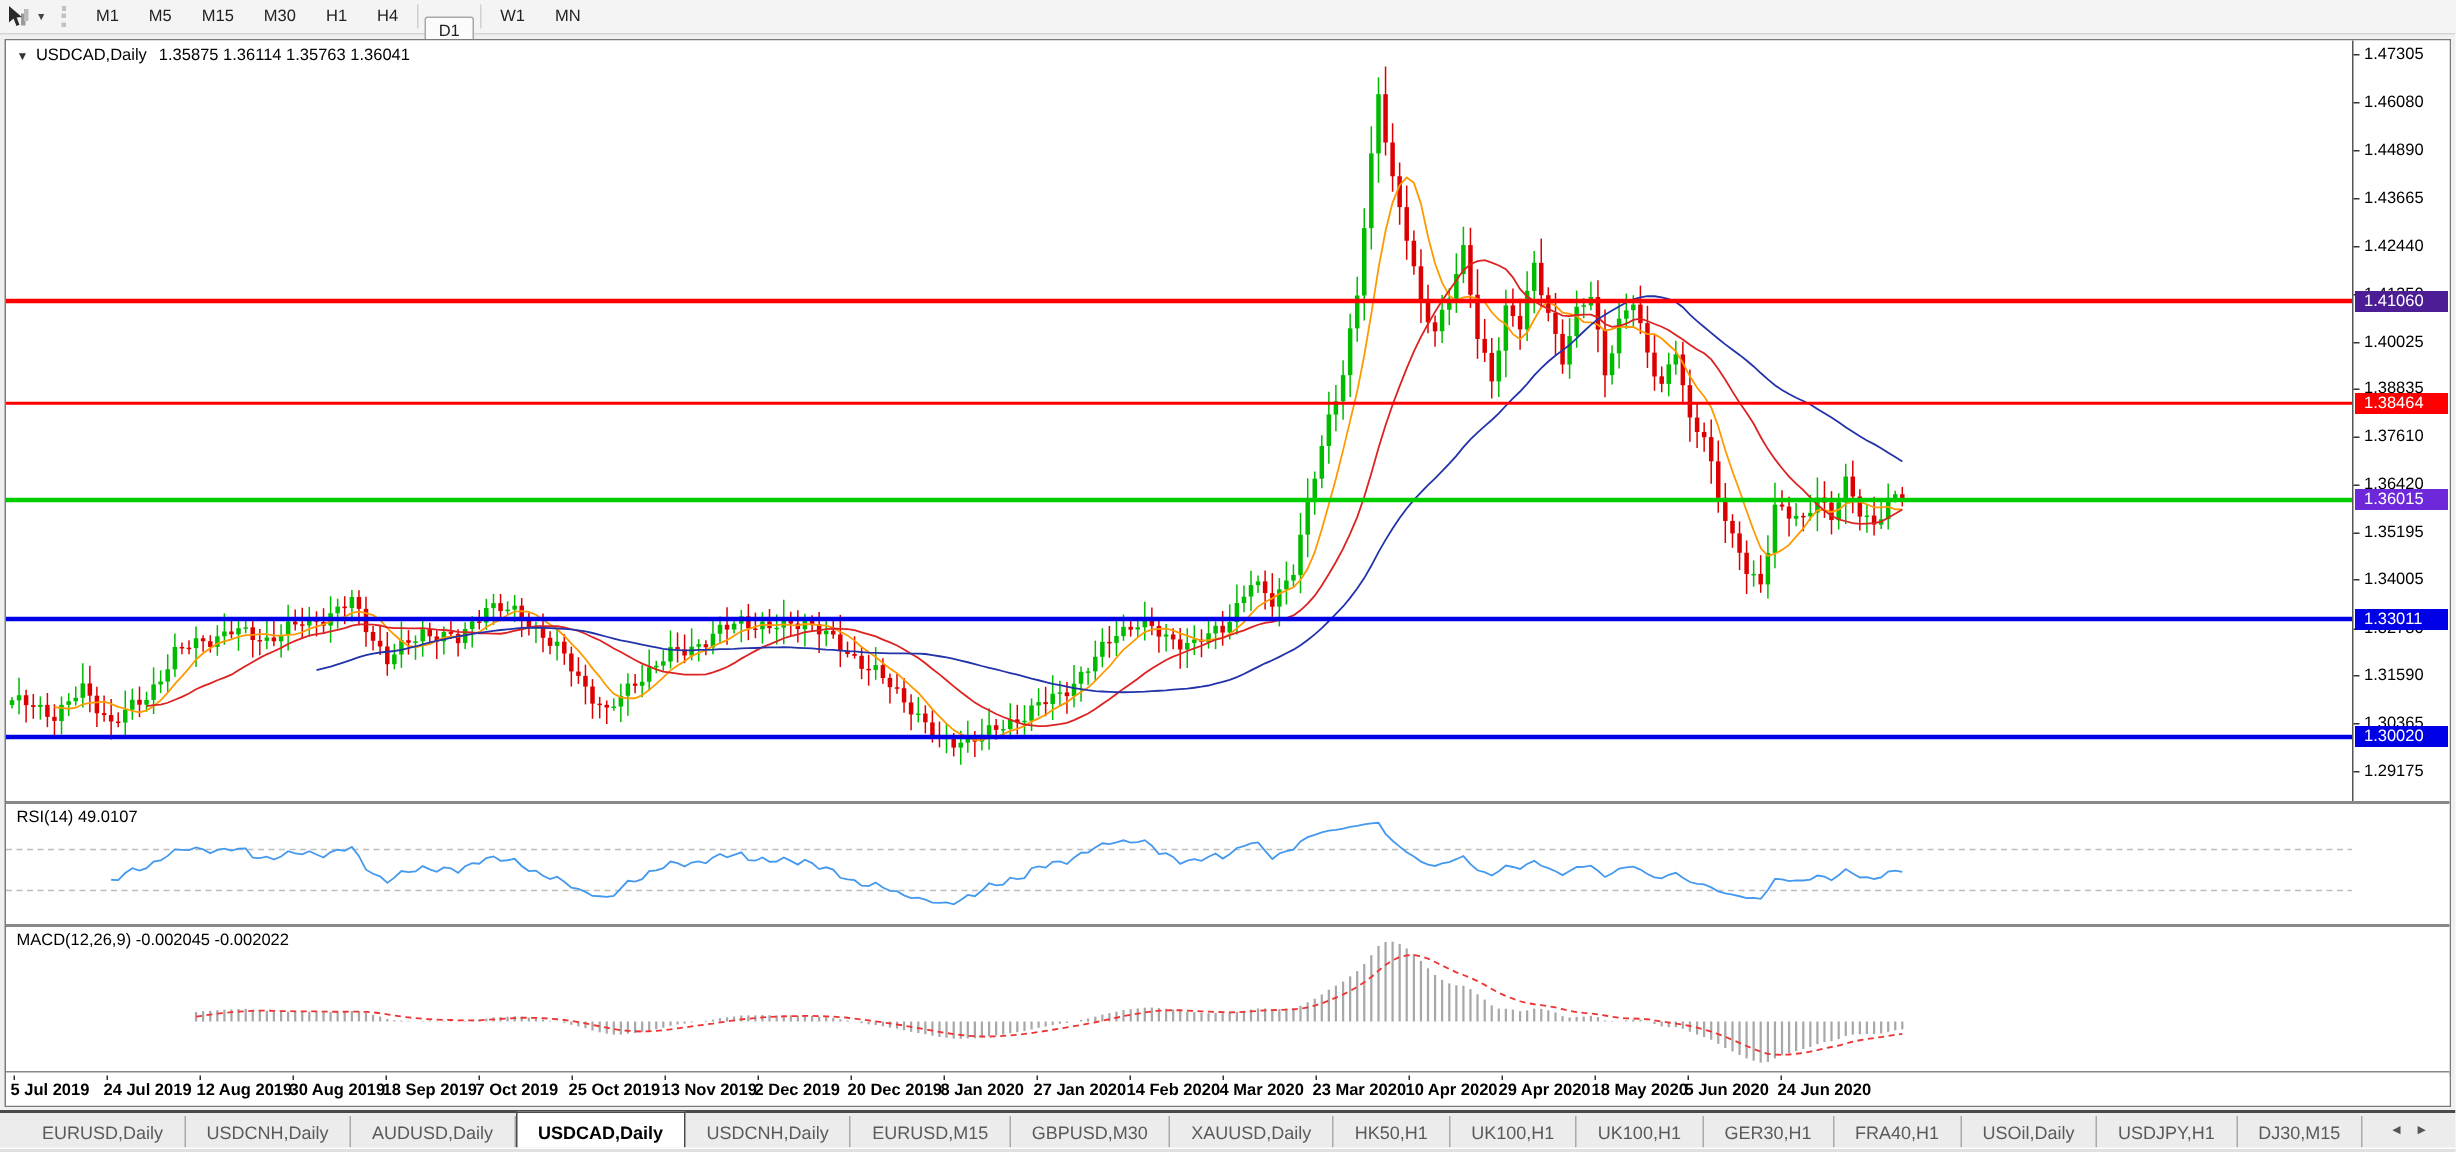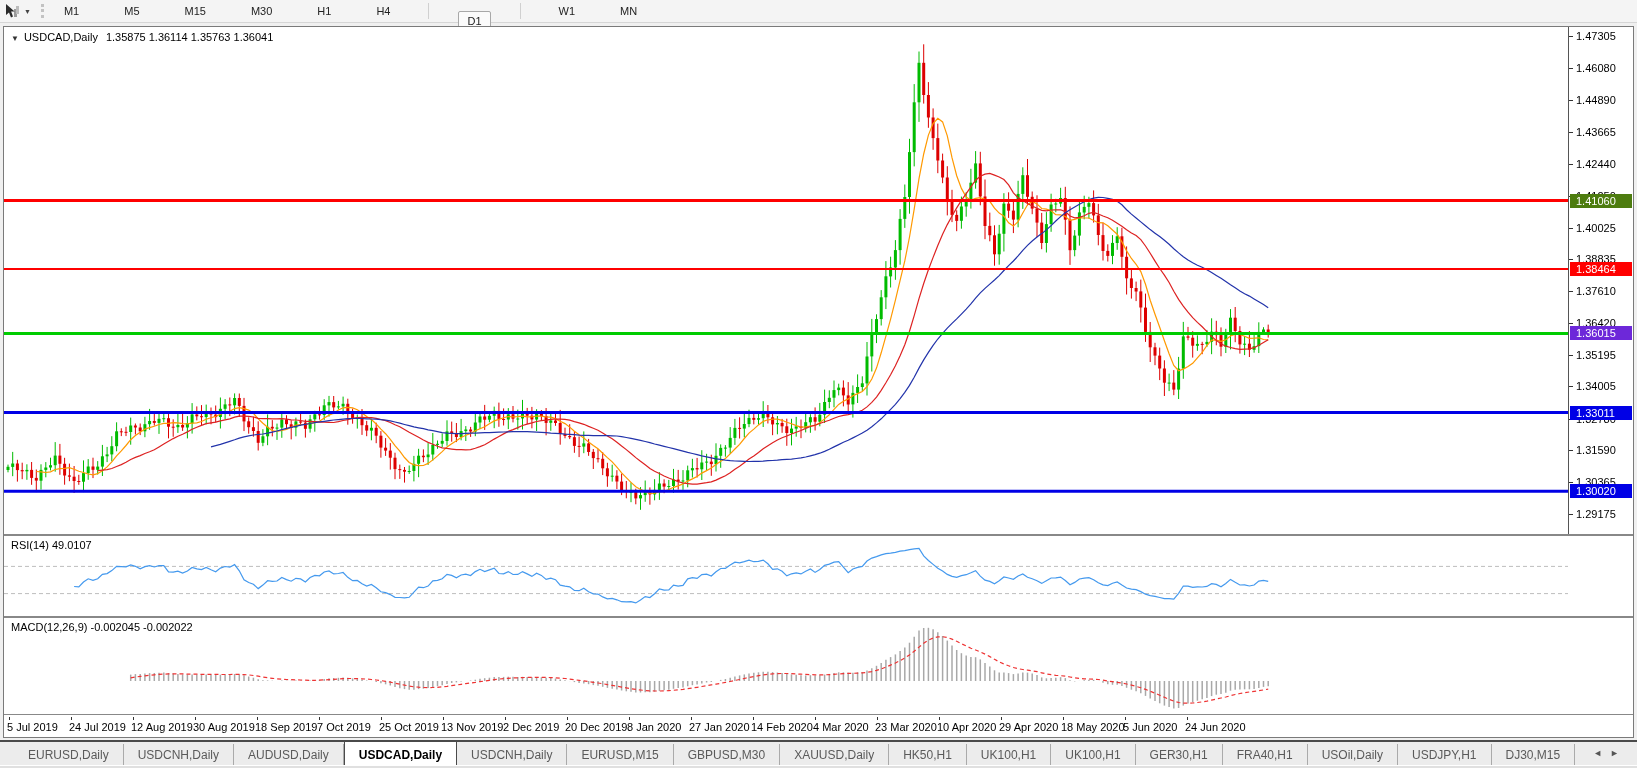--- a/index.html
+++ b/index.html
@@ -1,40 +1,40 @@
 <!DOCTYPE html>
 <html><head>
 <meta charset="utf-8">
 <style>
   html,body{margin:0;padding:0;}
   body{width:1637px;height:768px;background:#f0f0f0;font-family:"Liberation Sans",sans-serif;overflow:hidden;position:relative;}
   .toolbar{position:absolute;left:0;top:0;width:1637px;height:22px;background:#f4f4f4;border-bottom:1px solid #d6d6d6;display:flex;align-items:center;font-size:11px;color:#222;}
   .tool-icon{display:inline-flex;align-items:center;margin-left:4px;}
   .caret{font-size:7px;color:#444;margin:0 4px;}
   .grip{height:14px;border-left:3px dotted #c2c2c2;margin:0 10px 0 6px;}
-  .tf-buttons{display:flex;align-items:center;height:22px;gap:25px;}
+  .tf-buttons{display:flex;align-items:center;height:22px;}
   .tf-btn{padding:3px 8px;margin:0 1px;cursor:default;border:1px solid transparent;}
   .tf-btn.active{background:#fbfbfb;border:1px solid #a8a8a8;border-radius:2px;margin-top:20px;}
   .tf-sep{height:16px;border-left:1px solid #d0d0d0;margin:0 3px;}
   .chart-window{position:absolute;left:3px;top:26px;width:1629px;height:710px;border:1px solid #7a7a7a;background:#fff;}
   .panel{position:absolute;left:0;width:1629px;background:#fff;}
   .panel.main{top:0;height:507px;border-bottom:2px solid #888;}
   .panel.rsi{top:509px;height:80px;border-bottom:2px solid #888;}
   .panel.macd{top:591px;height:96px;border-bottom:1px solid #888;}
   .plot{position:absolute;left:0;top:0;width:1564px;height:100%;overflow:hidden;}
   .axis{position:absolute;left:1564px;top:0;width:65px;height:100%;border-left:1px solid #555;font-size:11px;color:#000;}
   .tick-label{position:absolute;left:7px;white-space:nowrap;text-align:center;}
   .tick-mark{position:absolute;left:0;width:4px;height:1px;background:#333;}
   .badge{position:absolute;left:1px;width:62px;height:14px;color:#fff;font-size:11px;line-height:14px;padding-left:6px;box-sizing:border-box;}
   .chart-title{position:absolute;left:7px;top:4px;font-size:11px;color:#000;z-index:5;}
   .chart-title .collapse{font-size:8px;color:#333;margin-right:5px;}
   .chart-title .ohlc{margin-left:8px;}
   .ind-label{position:absolute;left:7px;top:3px;font-size:11px;color:#000;z-index:5;}
   .dates{position:absolute;left:0;top:690px;width:1629px;height:20px;background:#fff;font-size:11px;color:#000;}
-  .dlabel{position:absolute;top:4px;white-space:nowrap;}
+  .dlabel{position:absolute;top:4px;white-space:nowrap;font-weight:bold;}
   .dtick{position:absolute;top:0;width:1px;height:3px;background:#333;}
   .tabbar{position:absolute;left:0;top:740px;width:1637px;height:25px;background:#ececec;border-top:2px solid #4a4a4a;display:flex;align-items:flex-end;}
   .tabs{display:flex;align-items:flex-end;padding-left:14px;height:25px;}
   .tab{font-size:12px;color:#5a5a5a;padding:4px 14px 5px 14px;border-right:1px solid #aaa;white-space:nowrap;cursor:default;}
   .tab.active{background:#fff;color:#000;font-weight:bold;border:1px solid #4a4a4a;border-bottom:none;margin-top:-3px;padding-top:6px;position:relative;top:0;}
   .tab-scroll{position:absolute;right:10px;top:6px;font-size:9px;color:#555;letter-spacing:8px;}
   .bottom-strip{position:absolute;left:0;top:765px;width:1637px;height:3px;background:#e0e0e0;border-top:1px solid #fff;}
   svg{display:block;}
 </style>
 </head>
@@ -644,21 +644,21 @@
         <div class="tick-mark" style="top:359px"></div>
         <div class="tick-label" style="top:353px">1.34005</div>
         <div class="tick-mark" style="top:392px"></div>
         <div class="tick-label" style="top:386px">1.32780</div>
         <div class="tick-mark" style="top:423px"></div>
         <div class="tick-label" style="top:417px">1.31590</div>
         <div class="tick-mark" style="top:455px"></div>
         <div class="tick-label" style="top:449px">1.30365</div>
         <div class="tick-mark" style="top:487px"></div>
         <div class="tick-label" style="top:481px">1.29175</div>
-        <div class="badge" style="top:167px;background:#4d7c0f">1.41060</div>
+        <div class="badge" style="top:167px;background:#4c1d95">1.41060</div>
         <div class="badge" style="top:235px;background:#FF0000">1.38464</div>
         <div class="badge" style="top:299px;background:#6d28d9">1.36015</div>
         <div class="badge" style="top:379px;background:#0000E6">1.33011</div>
         <div class="badge" style="top:457px;background:#0000E6">1.30020</div>
       </div>
   </div>
 
   <div class="panel rsi">
     <div class="ind-label">RSI(14) 49.0107</div>
     <div class="plot" id="rsiPlot">

